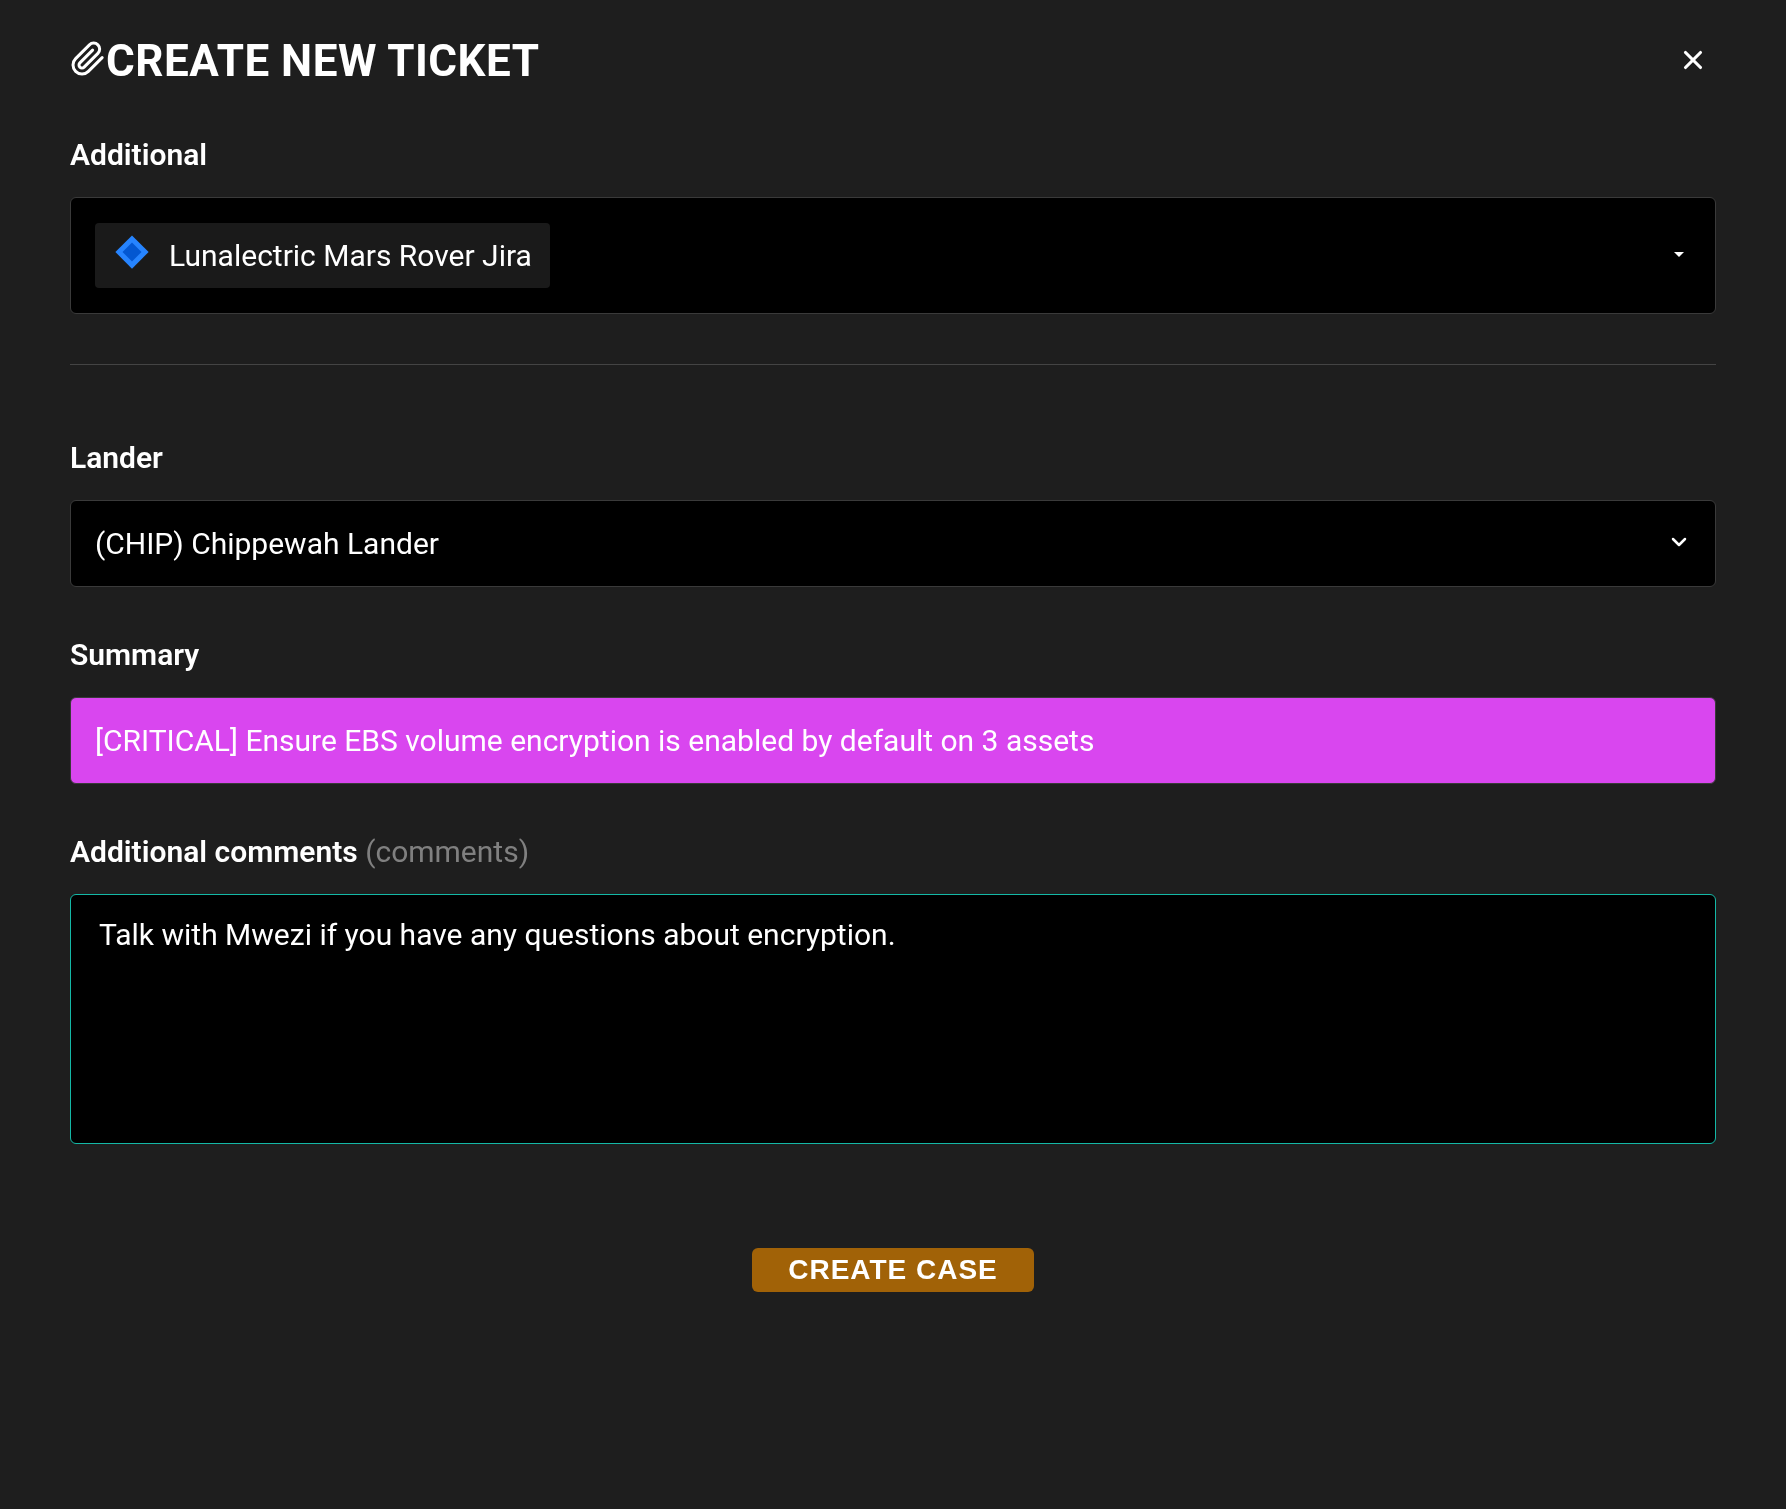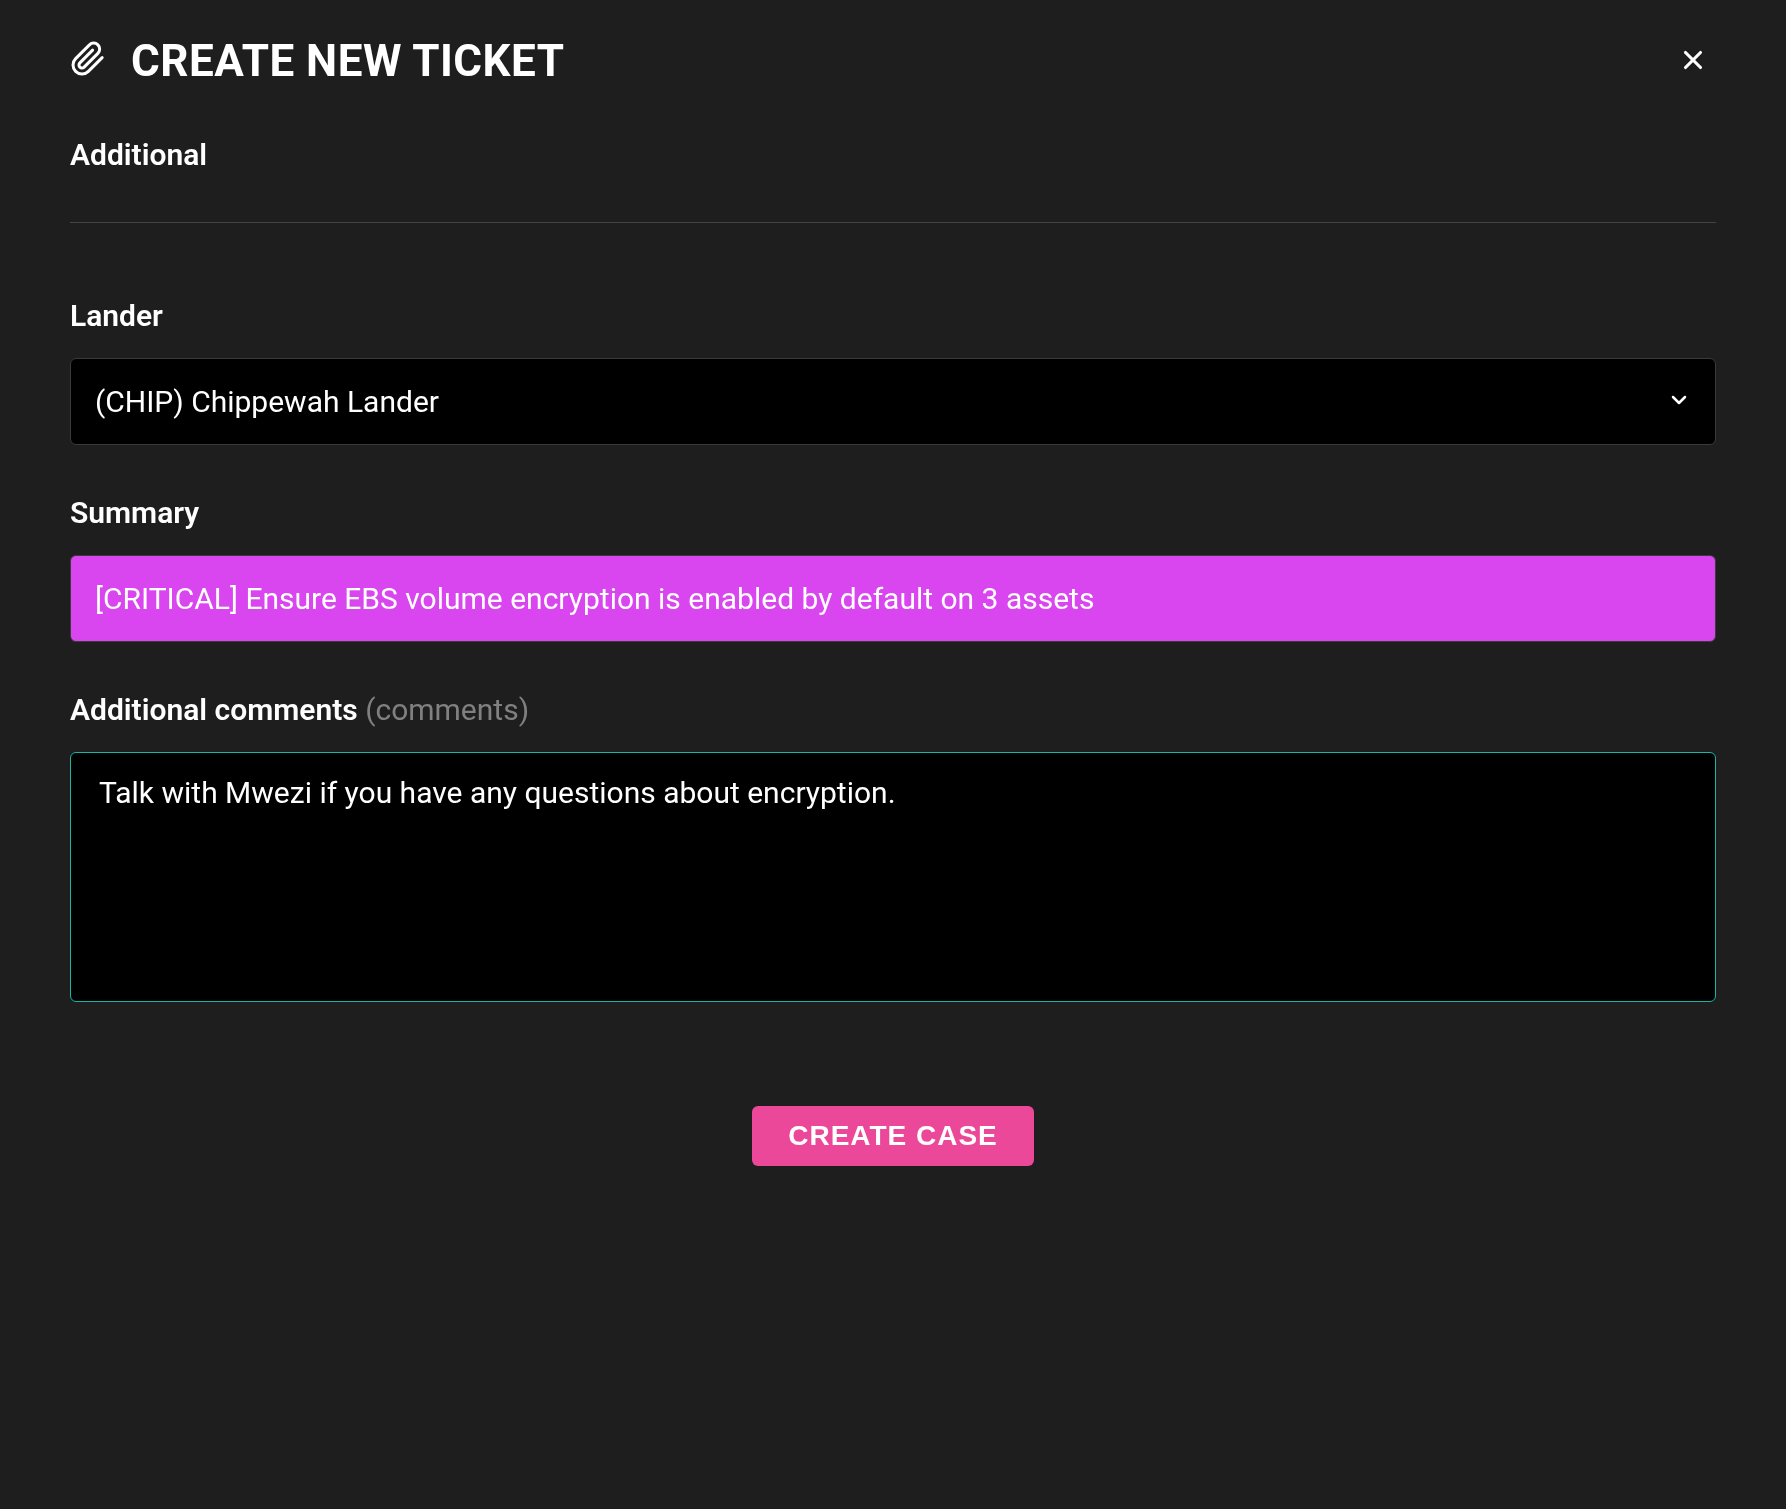--- a/index.html
+++ b/index.html
@@ -18,21 +18,20 @@
     }
     .header {
       display: flex;
       align-items: center;
       justify-content: space-between;
       margin-bottom: 50px;
     }
     .header-left {
       display: flex;
       align-items: center;
-      gap: 25px;
     }
     .paperclip-icon {
       width: 36px;
       height: 36px;
       color: #ffffff;
     }
     .title {
       font-size: 44px;
       font-weight: 700;
       letter-spacing: 0.5px;
@@ -127,25 +126,25 @@
       outline: none;
       resize: none;
       height: 250px;
     }
     .button-container {
       display: flex;
       justify-content: center;
       margin-top: 100px;
     }
     .create-btn {
-      background: #ec4899;
+      background: #a16207;
       color: #ffffff;
       border: none;
       border-radius: 6px;
-      padding: 14px 36px;
+      padding: 6px 36px;
       font-size: 28px;
       font-weight: 600;
       letter-spacing: 1px;
       cursor: pointer;
     }
   </style>
 </head>
 <body>
 
 <div class="header">
@@ -162,20 +161,38 @@
       <svg viewBox="0 0 24 24" fill="none" stroke="currentColor" stroke-width="2.5" stroke-linecap="round">
         <line x1="18" y1="6" x2="6" y2="18"></line>
         <line x1="6" y1="6" x2="18" y2="18"></line>
       </svg>
     </span>
   </button>
 </div>
 
 <div class="form-group">
   <label class="label">Additional</label>
+  <div class="select-field">
+    <div class="select-value">
+      <span class="chip">
+        <span>
+          <svg class="jira-icon" viewBox="0 0 32 32">
+            <path d="M16 2 L30 16 L16 30 L2 16 Z" fill="#2684FF"></path>
+            <path d="M16 8 L24 16 L16 24 L8 16 Z" fill="#0052CC" opacity="0.9"></path>
+          </svg>
+        </span>
+        <span>Lunalectric Mars Rover Jira</span>
+      </span>
+    </div>
+    <span>
+      <svg class="chevron-icon" viewBox="0 0 24 24" fill="currentColor">
+        <path d="M7 10l5 5 5-5z"></path>
+      </svg>
+    </span>
+  </div>
 </div>
 
 <div class="divider"></div>
 
 <div class="form-group">
   <label class="label">Lander</label>
   <div class="select-field">
     <span>(CHIP) Chippewah Lander</span>
     <span>
       <svg class="chevron-icon" viewBox="0 0 24 24" fill="none" stroke="currentColor" stroke-width="2.5" stroke-linecap="round" stroke-linejoin="round">

